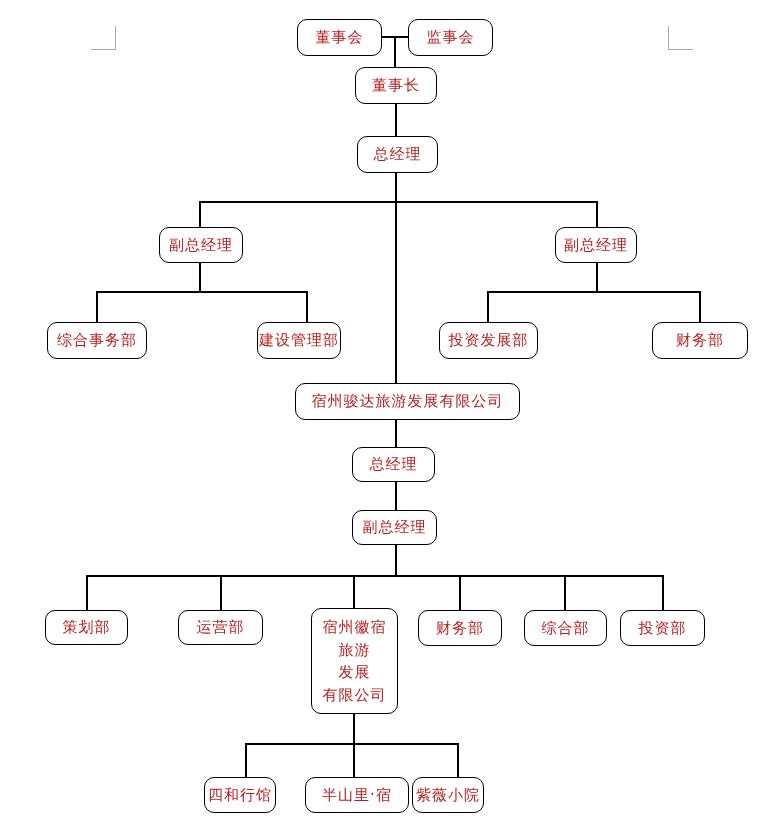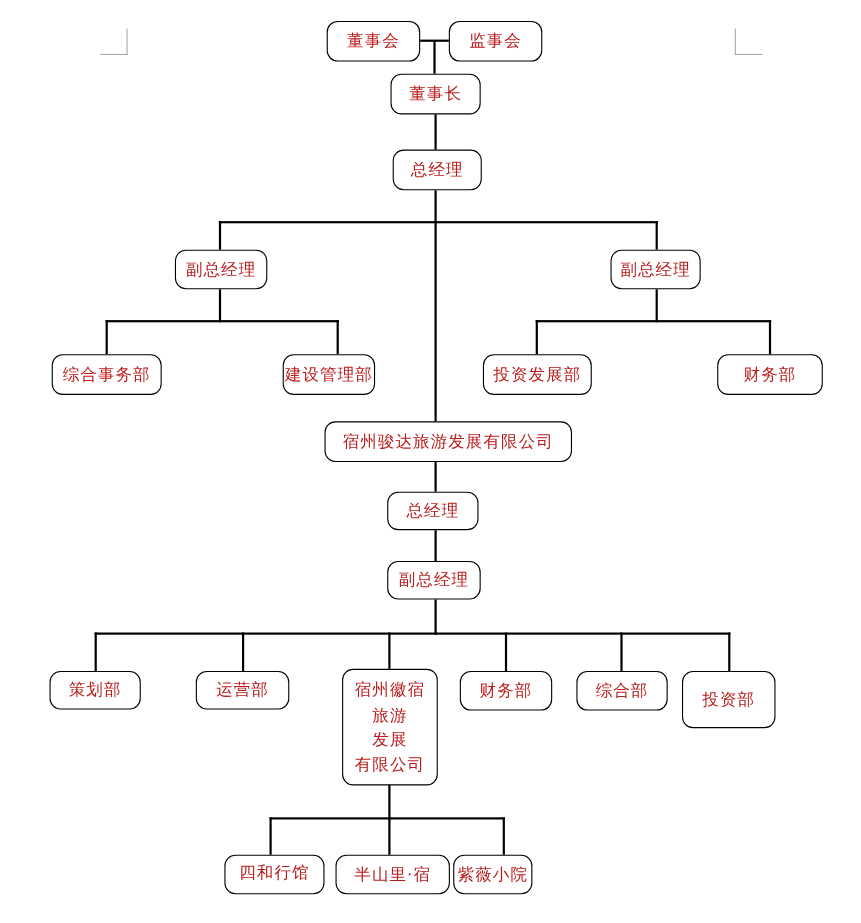--- a/index.html
+++ b/index.html
@@ -107,24 +107,24 @@
     </div>
     <div class="node" style="left: 178px; top: 610px; width: 85px; height: 35px; background: rgb(255, 255, 255); border-color: rgb(0, 0, 0);">
       <span>运营部</span>
     </div>
     <div class="node" style="left: 418px; top: 610px; width: 84px; height: 36px; background: rgb(255, 255, 255); border-color: rgb(0, 0, 0);">
       <span>财务部</span>
     </div>
     <div class="node" style="left: 524px; top: 610px; width: 83px; height: 36px; background: rgb(255, 255, 255); border-color: rgb(0, 0, 0);">
       <span>综合部</span>
     </div>
-    <div class="node" style="left: 620px; top: 610px; width: 85px; height: 52px; background: rgb(255, 255, 255); border-color: rgb(0, 0, 0);">
+    <div class="node" style="left: 620px; top: 610px; width: 85px; height: 36px; background: rgb(255, 255, 255); border-color: rgb(0, 0, 0);">
       <span>投资部</span>
     </div>
-    <div class="node" style="left: 204px; top: 777px; width: 91px; height: 36px; background: rgb(255, 255, 255); border-color: rgb(0, 0, 0); font-family: Liberation Mono, monospace;">
+    <div class="node" style="left: 204px; top: 777px; width: 72px; height: 36px; background: rgb(255, 255, 255); border-color: rgb(0, 0, 0);">
       <span>四和行馆</span>
     </div>
     <div class="node" style="left: 305px; top: 777px; width: 104px; height: 36px; background: rgb(255, 255, 255); border-color: rgb(0, 0, 0);">
       <span>半山里·宿</span>
     </div>
     <div class="node" style="left: 412px; top: 777px; width: 72px; height: 36px; background: rgb(255, 255, 255); border-color: rgb(0, 0, 0);">
       <span>紫薇小院</span>
     </div>
   </div>
 

